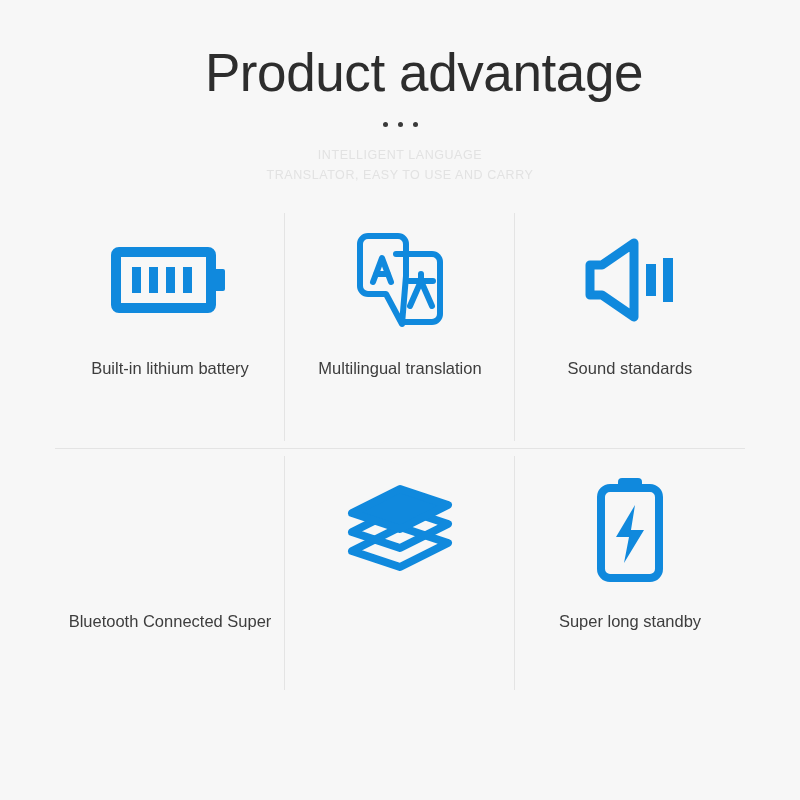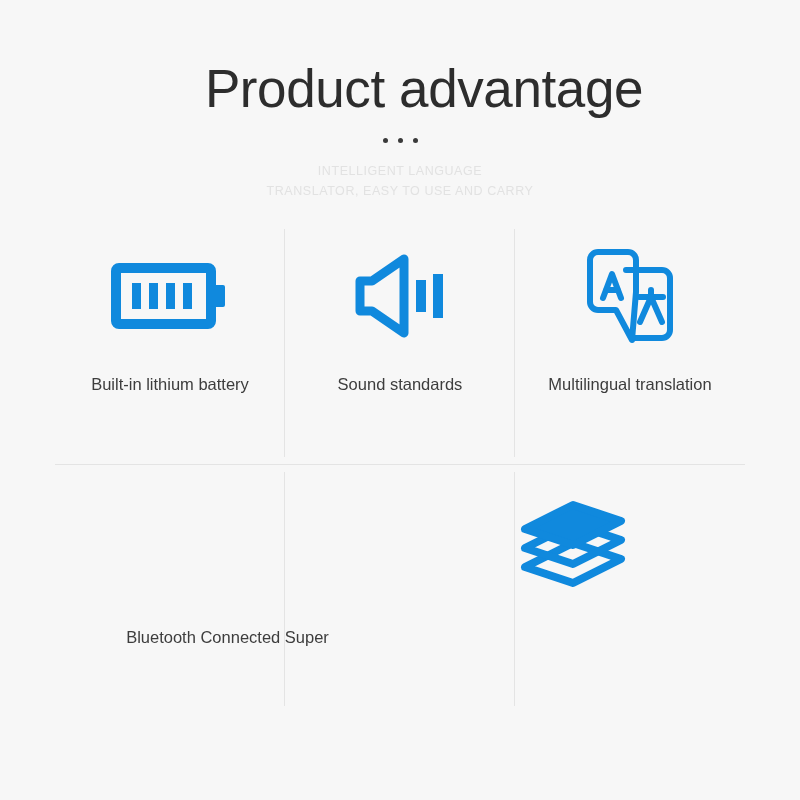--- a/index.html
+++ b/index.html
@@ -23,21 +23,21 @@
   .header {
     padding-top: 44px;
     text-align: center;
   }
   .page-title {
     font-size: 53px;
     font-weight: 400;
     color: #2d2d2d;
     letter-spacing: -0.4px;
     line-height: 1.08;
-    margin: 16px;
+    margin: 0;
     padding-left: 48px;
   }
   .dots {
     margin-top: 18px;
     display: flex;
     justify-content: center;
     align-items: center;
     gap: 10px;
     height: 10px;
   }
@@ -158,50 +158,50 @@
             <rect x="38" y="25" width="9" height="26" fill="#1089dd"></rect>
             <rect x="55" y="25" width="9" height="26" fill="#1089dd"></rect>
             <rect x="72" y="25" width="9" height="26" fill="#1089dd"></rect>
           </svg>
         </div>
         <div class="cell-label">Built-in lithium battery</div>
       </div>
 
       <div class="cell">
         <div class="icon-slot">
-          <svg width="96" height="86" viewBox="0 0 96 86">
-            <path d="M52 6 L20 28 H8 V58 H20 L52 80 Z" fill="none" stroke="#1089dd" stroke-width="9" stroke-linejoin="round"></path>
-            <rect x="64" y="27" width="10" height="32" fill="#1089dd"></rect>
-            <rect x="81" y="21" width="10" height="44" fill="#1089dd"></rect>
-          </svg>
-        </div>
-        <div class="cell-label">Sound standards</div>
-      </div>
-
-      <div class="cell">
-        <div class="icon-slot">
           <svg width="96" height="100" viewBox="0 0 96 100">
             <g fill="none" stroke="#1089dd" stroke-width="6" stroke-linejoin="round" stroke-linecap="round">
 
               <path d="M44 24 H80 a8 8 0 0 1 8 8 V84 a8 8 0 0 1 -8 8 H52"></path>
 
               <path d="M16 6 H46 a8 8 0 0 1 8 8 V46 L50 94 L34 64 H16 a8 8 0 0 1 -8 -8 V14 a8 8 0 0 1 8 -8 Z"></path>
 
               <path d="M21 52 L30 28 L39 52"></path>
               <path d="M24.5 44 H35.5"></path>
 
               <path d="M57 51 H81"></path>
               <path d="M69 44 V51"></path>
               <path d="M69 51 L58 76"></path>
               <path d="M69 51 L80 76"></path>
             </g>
           </svg>
         </div>
         <div class="cell-label">Multilingual translation</div>
       </div>
+
+      <div class="cell">
+        <div class="icon-slot">
+          <svg width="96" height="86" viewBox="0 0 96 86">
+            <path d="M52 6 L20 28 H8 V58 H20 L52 80 Z" fill="none" stroke="#1089dd" stroke-width="9" stroke-linejoin="round"></path>
+            <rect x="64" y="27" width="10" height="32" fill="#1089dd"></rect>
+            <rect x="81" y="21" width="10" height="44" fill="#1089dd"></rect>
+          </svg>
+        </div>
+        <div class="cell-label">Sound standards</div>
+      </div>
     </div>
 
     <div class="grid-row grid-row--2">
 
       <div class="cell">
         <div class="icon-slot"></div>
         <div class="cell-label">Bluetooth Connected Super</div>
       </div>
 
       <div class="cell">
@@ -210,16 +210,26 @@
 
             <path d="M53 44 L101 60 L53 84 L5 68 Z" fill="none" stroke="#1089dd" stroke-width="8" stroke-linejoin="round"></path>
 
             <path d="M53 25 L101 41 L53 65 L5 49 Z" fill="none" stroke="#1089dd" stroke-width="8" stroke-linejoin="round"></path>
 
             <path d="M53 6 L101 22 L53 46 L5 30 Z" fill="#1089dd" stroke="#1089dd" stroke-width="8" stroke-linejoin="round"></path>
           </svg>
         </div>
       </div>
 
+      <div class="cell">
+        <div class="icon-slot">
+          <svg width="78" height="108" viewBox="0 0 78 108">
+            <rect x="27" y="3" width="24" height="13" rx="4" ry="4" fill="#1089dd"></rect>
+            <rect x="10" y="13" width="58" height="90" rx="9" ry="9" fill="none" stroke="#1089dd" stroke-width="8"></rect>
+            <path d="M44 30 L25 62 H38 L33 88 L53 55 H40 Z" fill="#1089dd"></path>
+          </svg>
+        </div>
+        <div class="cell-label">Super long standby</div>
+      </div>
     </div>
 
   </div>
 </div>
 
 </body></html>

